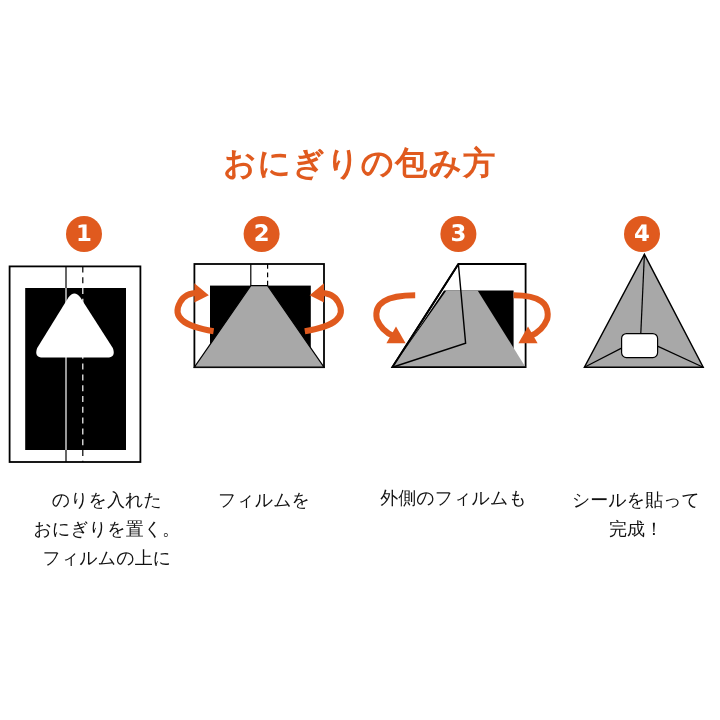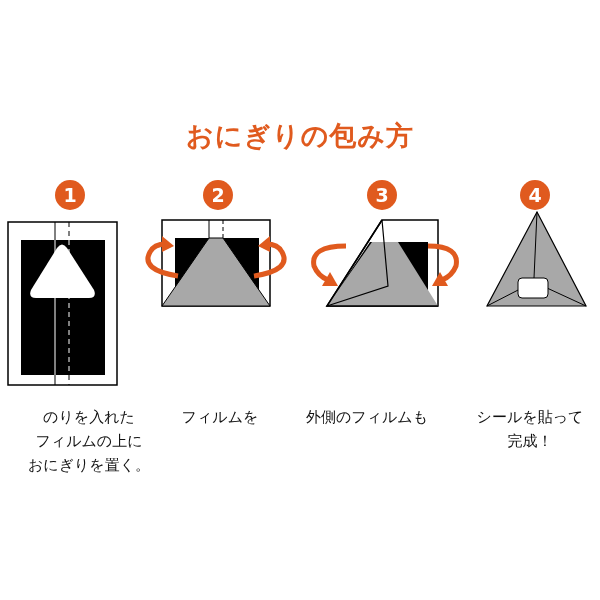--- a/index.html
+++ b/index.html
@@ -56,25 +56,25 @@
 <svg style="left:460px;top:210px;" width="140" height="110" viewBox="0 0 140 110">
   <polygon points="77,2 126,96 27,96" fill="#a8a8a8" stroke="#000" stroke-width="1.2"></polygon>
   <line x1="77" y1="2" x2="74" y2="68" stroke="#000" stroke-width="1"></line>
   <line x1="27" y1="96" x2="62" y2="78" stroke="#000" stroke-width="1"></line>
   <line x1="126" y1="96" x2="87" y2="78" stroke="#000" stroke-width="1"></line>
   <rect x="58" y="68" width="30" height="20" rx="4" fill="#fff" stroke="#000" stroke-width="1"></rect>
 </svg>
 
 <div class="caption" style="left:14px;">
   <div>のりを入れた</div>
+  <div>おにぎりを置く。</div>
   <div>フィルムの上に</div>
-  <div>おにぎりを置く。</div>
 </div>
 <div class="caption" style="left:145px;">
   <div>フィルムを</div>
 </div>
-<div class="caption" style="left:292px;">
+<div class="caption" style="left:303px;font-family:Liberation Mono, monospace;">
   <div>外側のフィルムも</div>
 </div>
 <div class="caption" style="left:455px;">
   <div>シールを貼って</div>
   <div>完成！</div>
 </div>
 
 </body></html>

